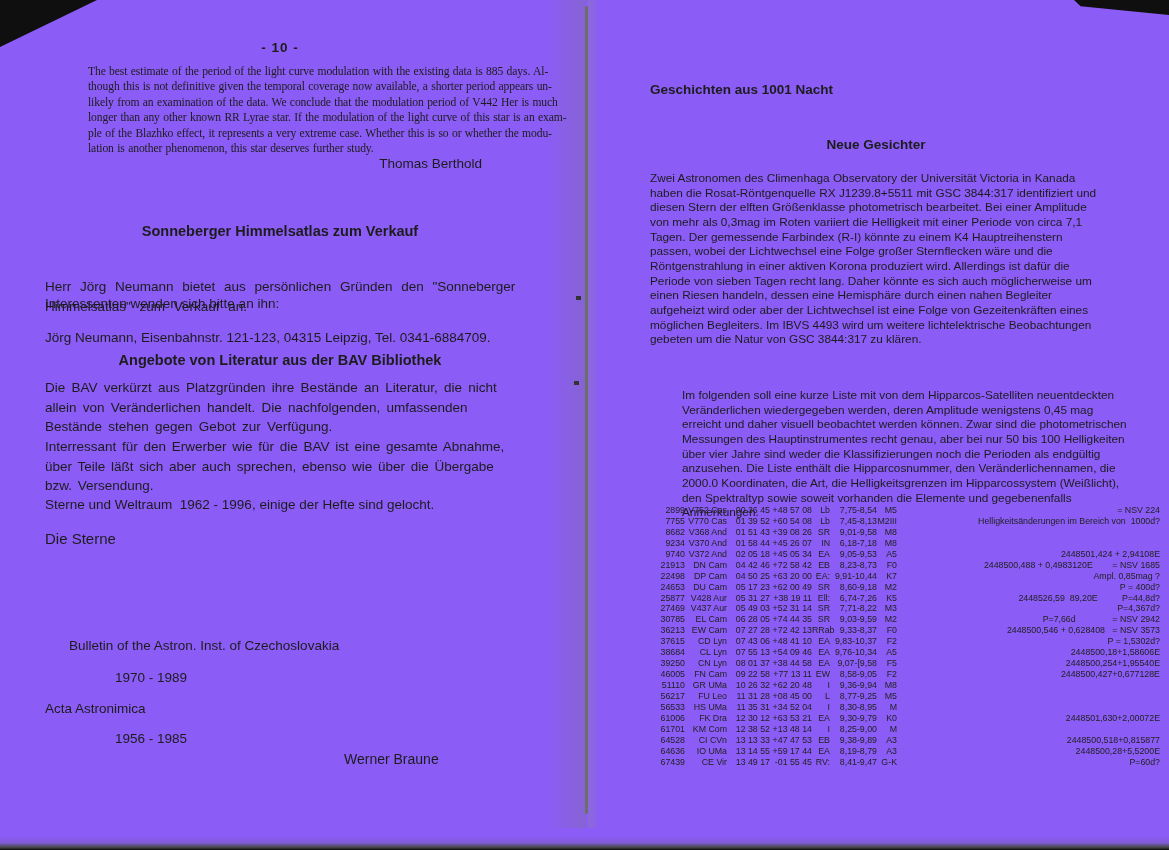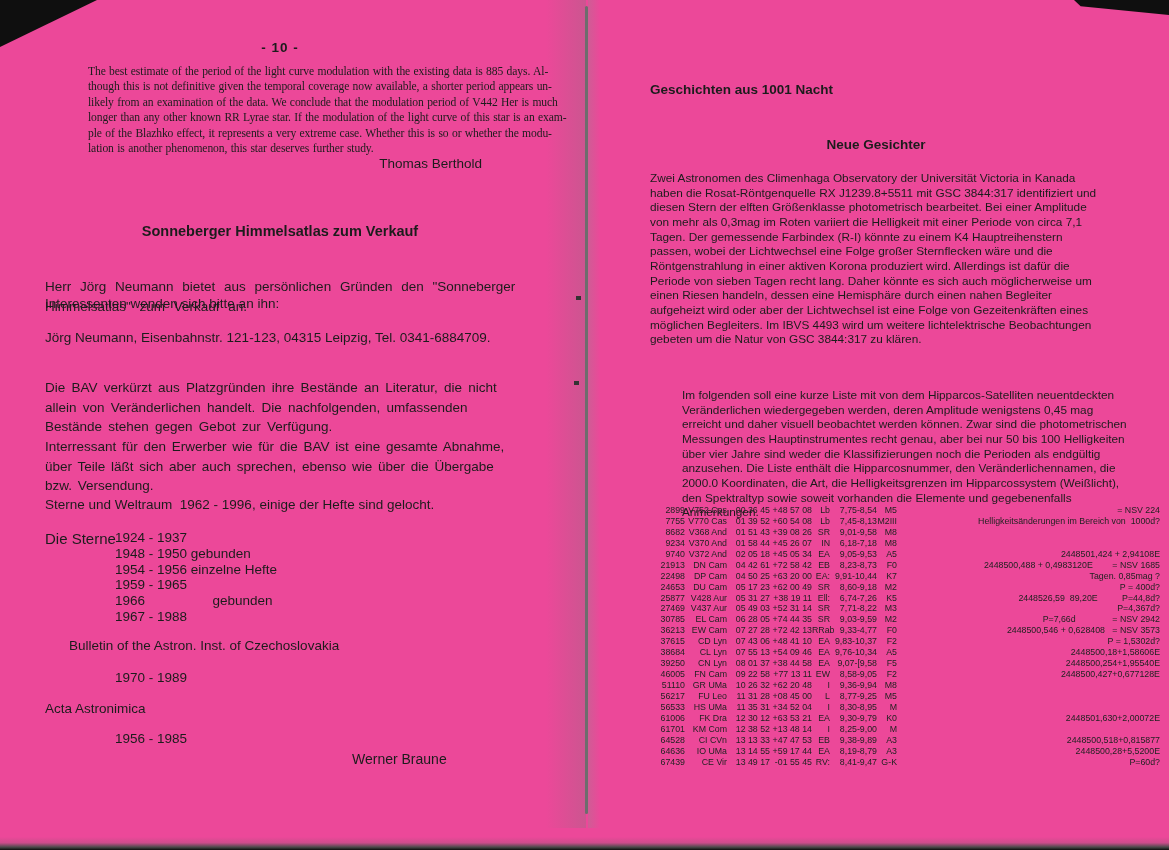--- a/index.html
+++ b/index.html
@@ -1,18 +1,18 @@
 <!DOCTYPE html>
 <html><head>
 <meta charset="utf-8">
 <style>
   html,body { margin:0; padding:0; background:#e8e8e6; }
   #scan {
     position:relative; width:1169px; height:850px; margin:0 auto;
-    background:#ec4899; overflow:hidden;
+    background:#8b5cf6; overflow:hidden;
     color:#1c1c1c;
   }
   .abs  { position:absolute; }
   .sans { font-family:"Liberation Sans", sans-serif; }
   .serif{ font-family:"Liberation Serif", serif;margin-left:43px; }
   .pre  { white-space:pre; }
   .bold { font-weight:bold; }
   .center { text-align:center; }
 
   
@@ -43,21 +43,21 @@
   .lp-head2 { left:45px; top:352px; width:470px; font-size:14.5px; }
   .lp-para4 { left:45px; top:378px; font-size:13.5px; line-height:19.5px; word-spacing:2.5px; }
   .lp-para5 { left:45px; top:437px; font-size:13.5px; line-height:19.5px; word-spacing:2px; }
   .lp-para6 { left:45px; top:497px; font-size:13.5px; }
   .lp-sterne-label { left:45px; top:530px; font-size:15px; }
   .lp-sterne-years { left:115px; top:530px; font-size:13.5px; line-height:15.8px; }
   .lp-bulletin { left:45px; top:638px; font-size:13.5px;margin-left:24px; }
   .lp-bulletin-years { left:115px; top:670px; font-size:13.5px; }
   .lp-acta { left:45px; top:701px; font-size:13.5px; }
   .lp-acta-years { left:115px; top:731px; font-size:13.5px; }
-  .lp-sig2 { left:352px; top:751px; font-size:14px; }
+  .lp-sig2 { left:344px; top:751px; font-size:14px; }
 
   
   .rp-num { left:648px; top:38px; width:456px; font-size:13.5px; letter-spacing:1px; }
   .rp-head1 { left:650px; top:82px; font-size:13.5px; }
   .rp-head2 { left:648px; top:137px; width:456px; font-size:13.5px; }
   .rp-para1 { left:650px; top:171px; font-size:11.8px; line-height:14.65px; }
   .rp-para2 { left:650px; top:388px; font-size:11.8px; line-height:14.65px;margin-left:32px; }
 
   
   .star-table { left:648px; top:505px; width:512px; font-family:"Liberation Sans", sans-serif;
@@ -93,39 +93,34 @@
 
   <div class="abs lp-head1 sans bold center">Sonneberger Himmelsatlas zum Verkauf</div>
 
   <div class="abs lp-para1 sans pre">Herr Jörg Neumann bietet aus persönlichen Gründen den "Sonneberger
 Himmelsatlas" zum Verkauf an.</div>
 
   <div class="abs lp-para2 sans pre">Interessenten wenden sich bitte an ihn:</div>
 
   <div class="abs lp-para3 sans pre">Jörg Neumann, Eisenbahnstr. 121-123, 04315 Leipzig, Tel. 0341-6884709.</div>
 
+  <div class="abs lp-head2 sans bold center">Angebote von Literatur aus der BAV Bibliothek</div>
 
   <div class="abs lp-para4 sans pre">Die BAV verkürzt aus Platzgründen ihre Bestände an Literatur, die nicht
 allein von Veränderlichen handelt. Die nachfolgenden, umfassenden
 Bestände stehen gegen Gebot zur Verfügung.</div>
 
   <div class="abs lp-para5 sans pre">Interressant für den Erwerber wie für die BAV ist eine gesamte Abnahme,
 über Teile läßt sich aber auch sprechen, ebenso wie über die Übergabe
 bzw. Versendung.</div>
 
   <div class="abs lp-para6 sans pre">Sterne und Weltraum  1962 - 1996, einige der Hefte sind gelocht.</div>
 
   <div class="abs lp-sterne-label sans">Die Sterne</div>
 
-  <div class="abs lp-sterne-years sans pre">1924 - 1937
-1948 - 1950 gebunden
-1954 - 1956 einzelne Hefte
-1959 - 1965
-1966                  gebunden
-1967 - 1988</div>
 
   <div class="abs lp-bulletin sans">Bulletin of the Astron. Inst. of Czechoslovakia</div>
 
   <div class="abs lp-bulletin-years sans">1970 - 1989</div>
 
   <div class="abs lp-acta sans">Acta Astronimica</div>
 
   <div class="abs lp-acta-years sans">1956 - 1985</div>
 
   <div class="abs lp-sig2 sans">Werner Braune</div>
@@ -205,36 +200,36 @@
         <span class="tc">02 05 18</span>
         <span class="tc">+45 05 34</span>
         <span class="tc">EA</span>
         <span class="tc">9,05-9,53</span>
         <span class="tc">A5</span>
         <span class="tc">2448501,424 + 2,94108E</span>
       </div>
       <div class="trow">
         <span class="tc">21913</span>
         <span class="tc">DN Cam</span>
-        <span class="tc">04 42 61</span>
+        <span class="tc">04 42 46</span>
         <span class="tc">+72 58 42</span>
         <span class="tc">EB</span>
         <span class="tc">8,23-8,73</span>
         <span class="tc">F0</span>
         <span class="tc">2448500,488 + 0,4983120E        = NSV 1685</span>
       </div>
       <div class="trow">
         <span class="tc">22498</span>
         <span class="tc">DP Cam</span>
         <span class="tc">04 50 25</span>
         <span class="tc">+63 20 00</span>
         <span class="tc">EA:</span>
         <span class="tc">9,91-10,44</span>
         <span class="tc">K7</span>
-        <span class="tc">Tagen. 0,85mag ?</span>
+        <span class="tc">Ampl. 0,85mag ?</span>
       </div>
       <div class="trow">
         <span class="tc">24653</span>
         <span class="tc">DU Cam</span>
         <span class="tc">05 17 23</span>
         <span class="tc">+62 00 49</span>
         <span class="tc">SR</span>
         <span class="tc">8,60-9,18</span>
         <span class="tc">M2</span>
         <span class="tc">P = 400d?</span>
@@ -268,21 +263,21 @@
         <span class="tc">9,03-9,59</span>
         <span class="tc">M2</span>
         <span class="tc">P=7,66d               = NSV 2942</span>
       </div>
       <div class="trow">
         <span class="tc">36213</span>
         <span class="tc">EW Cam</span>
         <span class="tc">07 27 28</span>
         <span class="tc">+72 42 13</span>
         <span class="tc">RRab</span>
-        <span class="tc">9,33-4,77</span>
+        <span class="tc">9,33-8,37</span>
         <span class="tc">F0</span>
         <span class="tc">2448500,546 + 0,628408   = NSV 3573</span>
       </div>
       <div class="trow">
         <span class="tc">37615</span>
         <span class="tc">CD Lyn</span>
         <span class="tc">07 43 06</span>
         <span class="tc">+48 41 10</span>
         <span class="tc">EA</span>
         <span class="tc">9,83-10,37</span>

